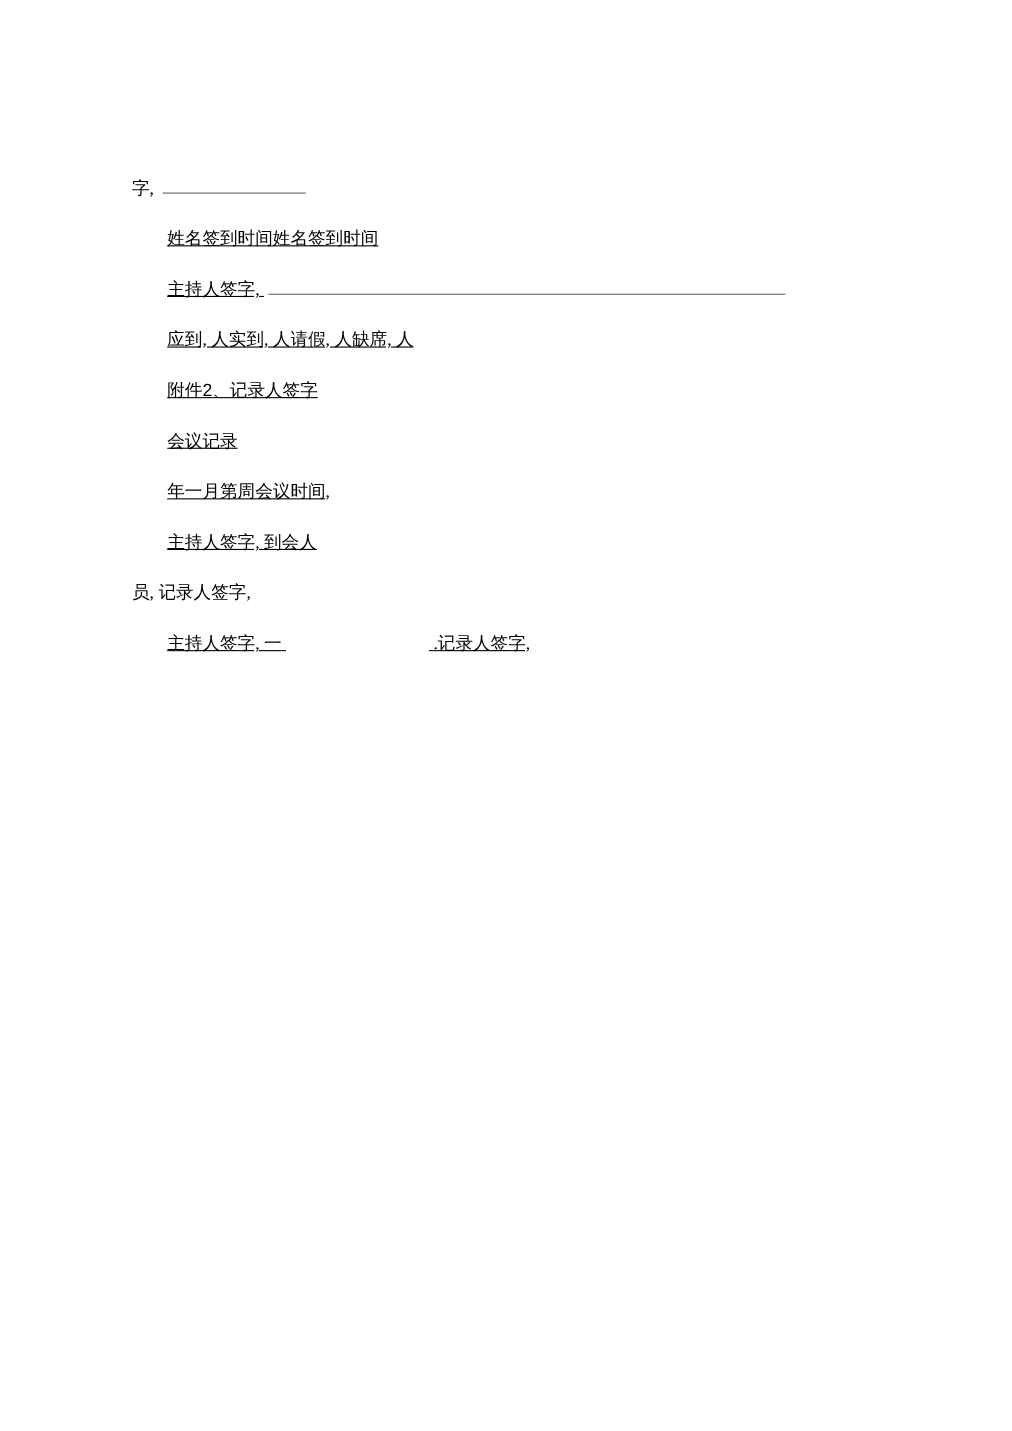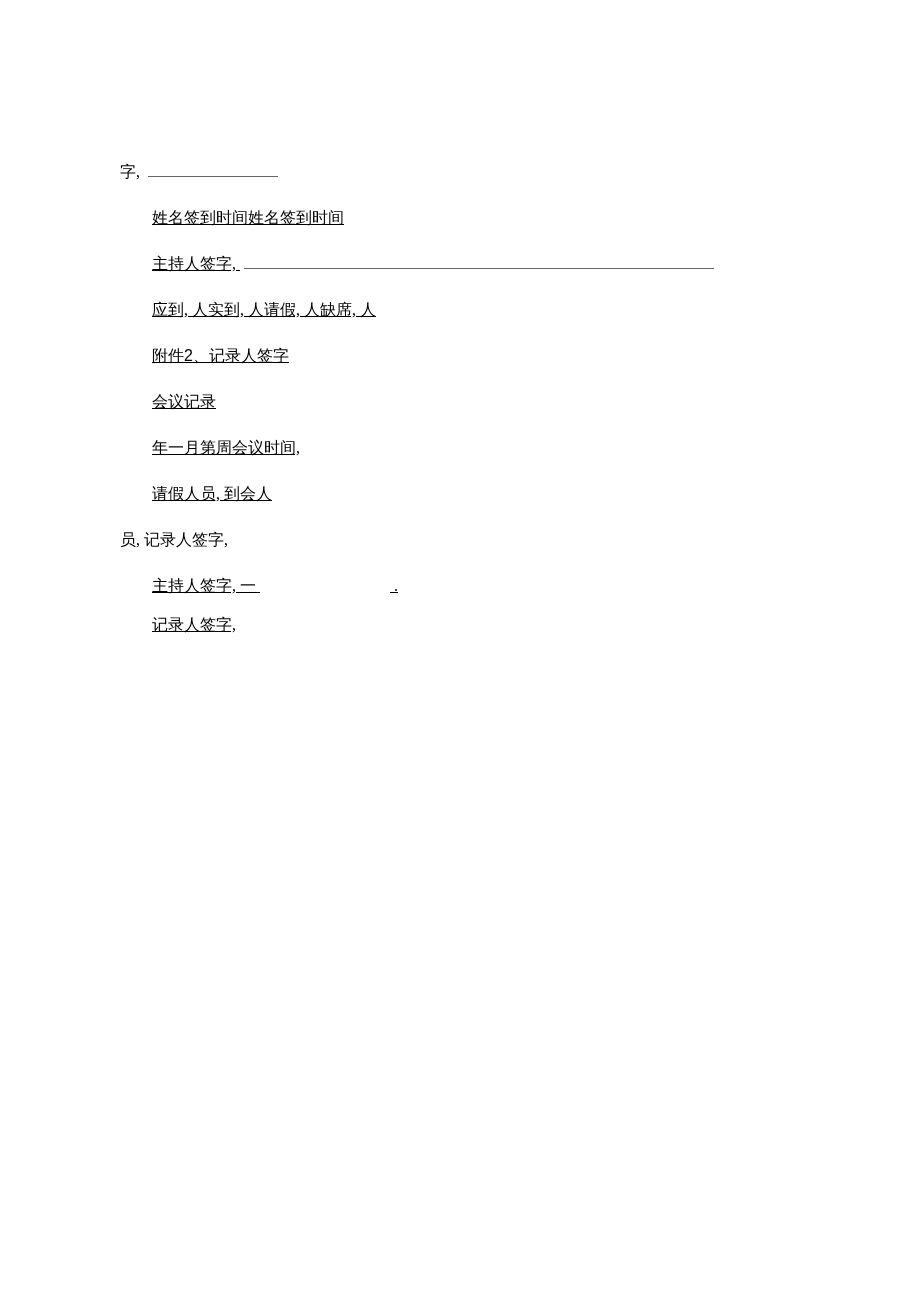--- a/index.html
+++ b/index.html
@@ -32,22 +32,21 @@
       vertical-align: baseline;
       margin-left: 4px;
     }
     .num2 {
       font-family: Arial, sans-serif;
       font-size: 16px;
     }
     .sig-row {
       display: flex;
       justify-content: flex-start;
-      gap: 15px;
-      flex-direction: column;
+      gap: 0;
     }
     .sig-item {
       white-space: nowrap;
     }
     .sig-space { display: inline-block; width: 130px; }
   </style>
 </head>
 <body>
 
 <div class="line no-indent">
@@ -74,21 +73,21 @@
 
 <div class="line indent">
   <span>会议记录</span>
 </div>
 
 <div class="line indent">
   <span>年一月第周会议时间,</span>
 </div>
 
 <div class="line indent">
-  <span>请假人员, 到会人</span>
+  <span>主持人签字, 到会人</span>
 </div>
 
 <div class="line no-indent">
   <span>员, 记录人签字,</span>
 </div>
 
 <div class="line indent sig-row">
   <span class="sig-item">
     <span>主持人签字, 一</span>
     <span class="sig-space"></span>

